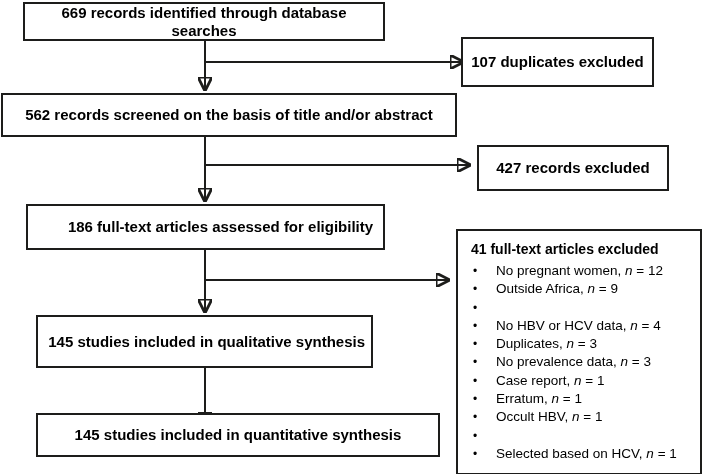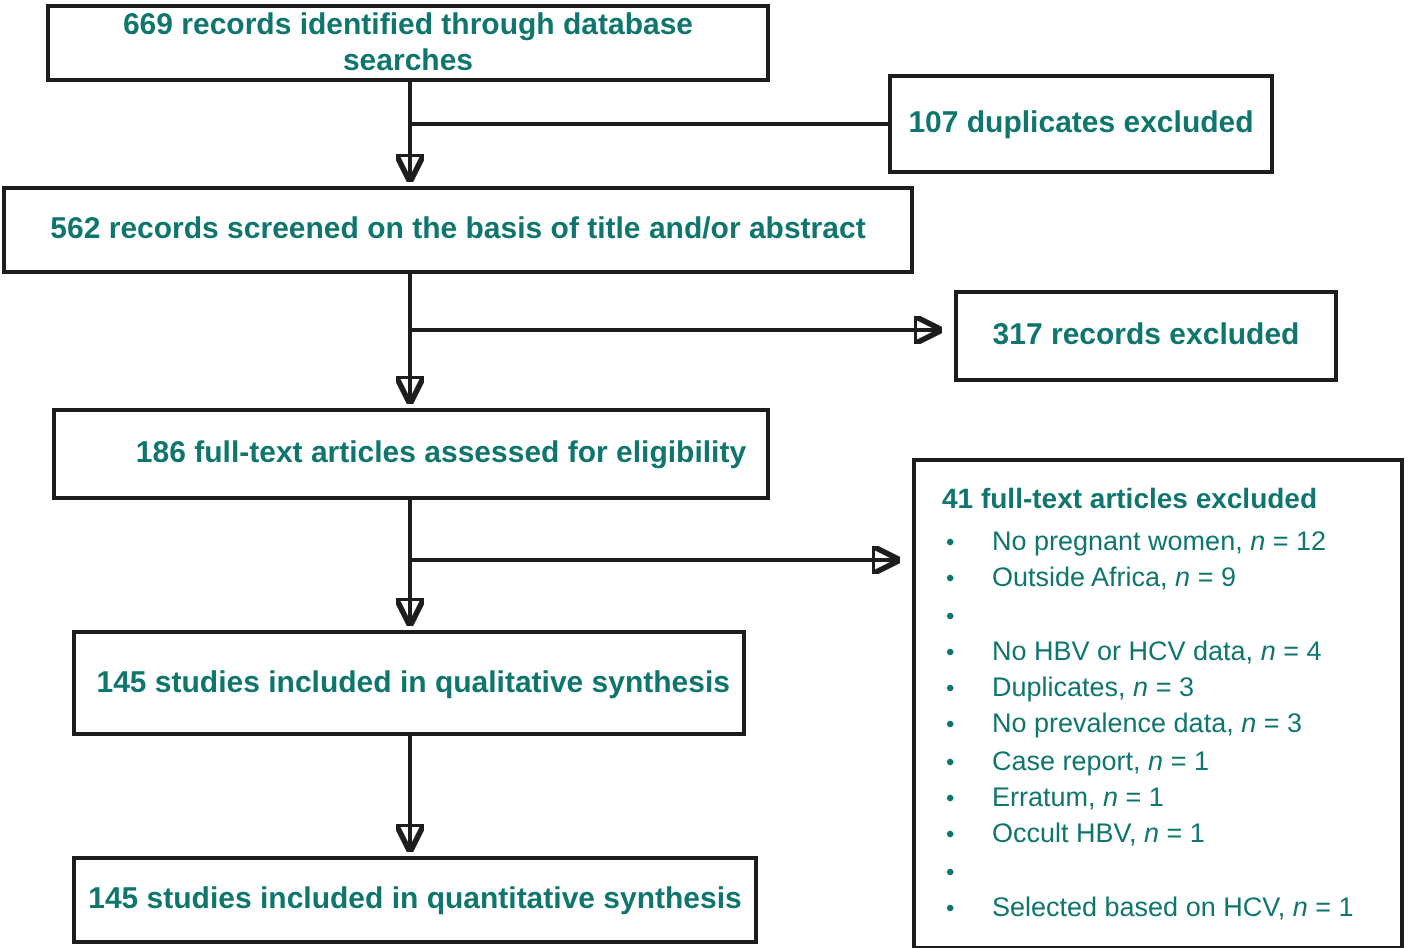--- a/index.html
+++ b/index.html
@@ -2,43 +2,43 @@
 <html><head>
 <meta charset="utf-8">
 <style>
   html, body { margin: 0; padding: 0; background: #ffffff; }
   .canvas {
     position: relative;
     width: 709px;
     height: 474px;
     background: #ffffff;
     font-family: "Liberation Sans", sans-serif;
-    color: #0f766e;
+    color: #000000;
     overflow: hidden;
   }
   .fbox {
     position: absolute;
     box-sizing: border-box;
     background: #ffffff;
     border: 2px solid #1d1d1b;
     display: flex;
     align-items: center;
     justify-content: center;
     text-align: center;
     font-weight: bold;
     font-size: 15px;
     line-height: 1.15;
     padding: 2px 6px;
   }
   .b-identified    { left: 23px;  top: 2px;   width: 362px; height: 39px; }
   .b-screened      { left: 1px;   top: 93px;  width: 456px; height: 44px; }
   .b-eligibility   { left: 26px;  top: 204px; width: 359px; height: 46px; padding-left: 36px; }
   .b-qualitative   { left: 36px;  top: 315px; width: 337px; height: 53px; justify-content: flex-end; }
-  .b-quantitative  { left: 36px;  top: 428px; width: 343px; height: 44px; }
-  .b-duplicates    { left: 444px; top: 37px;  width: 193px; height: 50px; }
+  .b-quantitative  { left: 36px;  top: 413px; width: 404px; height: 44px; }
+  .b-duplicates    { left: 461px; top: 37px;  width: 193px; height: 50px; }
   .b-recs-excluded { left: 477px; top: 145px; width: 192px; height: 46px; }
   .b-ft-excluded {
     left: 456px; top: 229px; width: 246px; height: 246px;
     display: block;
     text-align: left;
     font-weight: normal;
     padding: 9px 8px 0 12px;
   }
   .excl-title {
     font-weight: bold;
@@ -92,21 +92,21 @@
 
   <div class="fbox b-duplicates">
     <span>107 duplicates excluded</span>
   </div>
 
   <div class="fbox b-screened">
     <span>562 records screened on the basis of title and/or abstract</span>
   </div>
 
   <div class="fbox b-recs-excluded">
-    <span>317 records excluded</span>
+    <span>427 records excluded</span>
   </div>
 
   <div class="fbox b-eligibility">
     <span>186 full-text articles assessed for eligibility</span>
   </div>
 
   <div class="fbox b-ft-excluded">
     <div class="excl-title">41 full-text articles excluded</div>
     <ul class="excl-list">
         <li class="excl-item">

